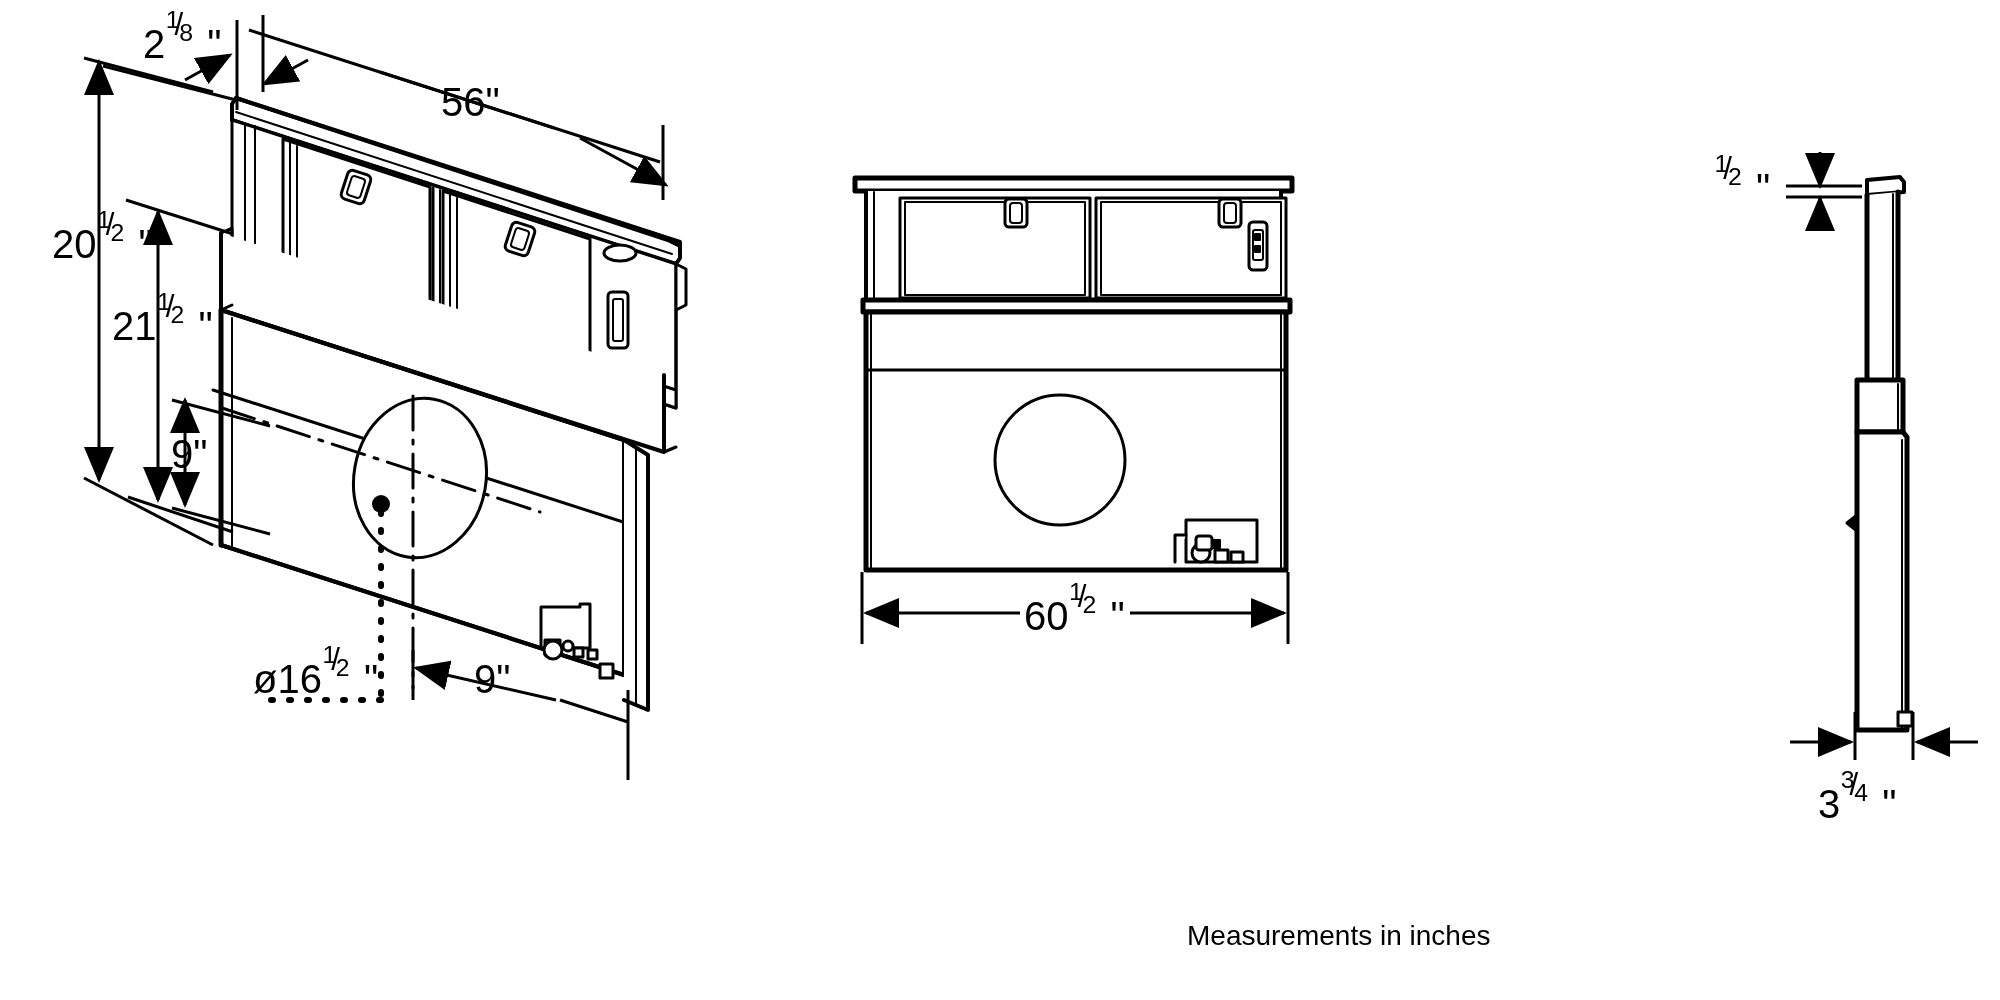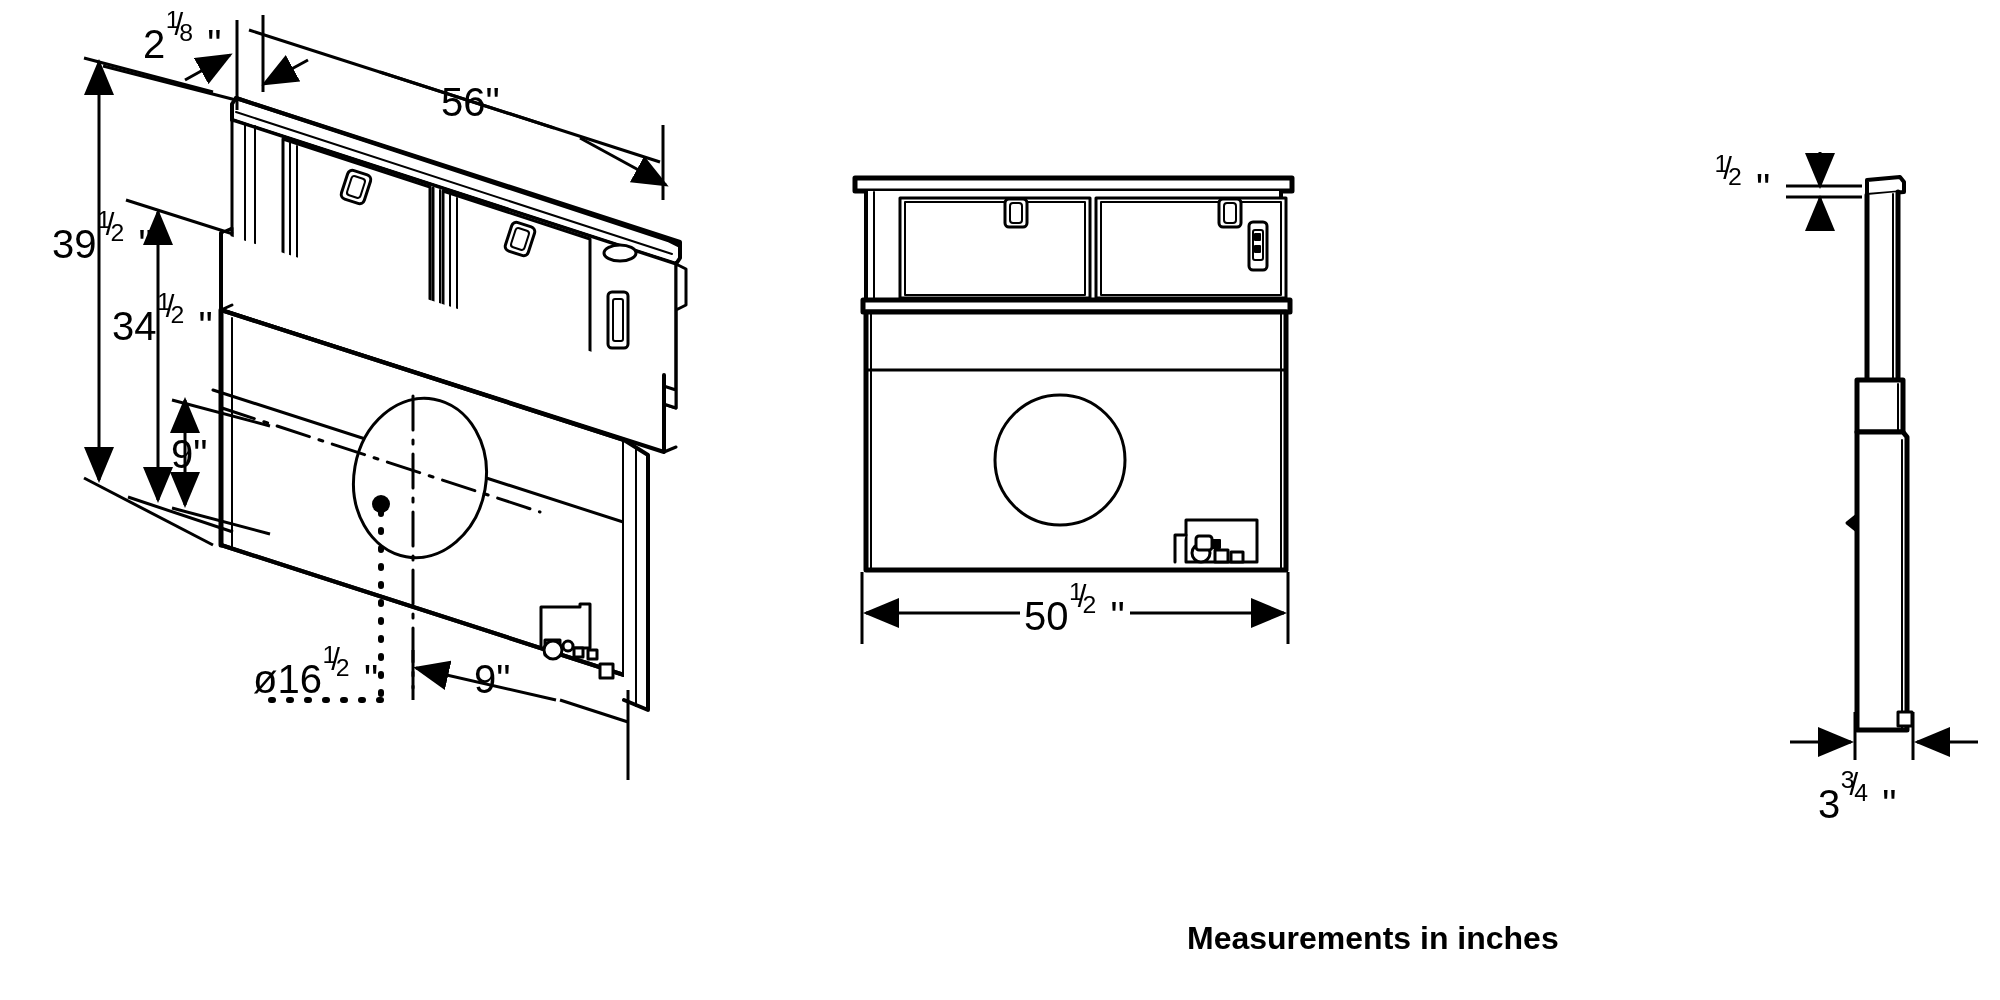--- a/index.html
+++ b/index.html
@@ -2,21 +2,21 @@
 <html><head>
 <meta charset="utf-8">
 <title>Downdraft Vent Dimension Drawing</title>
 <style>
   html,body{margin:0;padding:0;background:#ffffff;}
   body{width:2000px;height:1000px;position:relative;overflow:hidden;
        font-family:"Liberation Sans","DejaVu Sans",sans-serif;color:#000;}
   #stage{position:absolute;inset:0;width:2000px;height:1000px;}
   svg{display:block;}
   .caption{position:absolute;font-family:"Liberation Sans","DejaVu Sans",sans-serif;
-           font-size:32px;color:#000;white-space:nowrap;font-weight:bold;}
+           font-size:28px;color:#000;white-space:nowrap;}
   .fraclabel{position:absolute;white-space:nowrap;color:#000;
              font-family:"Liberation Sans","DejaVu Sans",sans-serif;line-height:1;}
   .fraclabel .whole{font-size:40px;vertical-align:baseline;}
   .fraclabel .frac{display:inline-block;position:relative;width:1.05em;height:1em;
                    font-size:40px;vertical-align:baseline;}
   .fraclabel .frac .num{position:absolute;left:0.02em;top:-0.42em;font-size:0.62em;}
   .fraclabel .frac .sl{position:absolute;left:0.30em;top:-0.30em;font-size:0.78em;}
   .fraclabel .frac .den{position:absolute;left:0.56em;top:0.12em;font-size:0.62em;}
   .fraclabel .inch{font-size:40px;}
 </style>
@@ -265,41 +265,41 @@
 
   <div class="fraclabel" style="left:143px; top:18px;">
     <span class="whole">2</span><span class="frac"><span class="num">1</span><span class="sl">/</span><span class="den">8</span></span><span class="inch">"</span>
   </div>
 
   <div class="fraclabel" style="left:441px; top:82px;">
     <span class="whole">56</span><span class="inch">"</span>
   </div>
 
   <div class="fraclabel" style="left:52px; top:218px;">
-    <span class="whole">39</span><span class="frac"><span class="num">1</span><span class="sl">/</span><span class="den">2</span></span><span class="inch">"</span>
+    <span class="whole">20</span><span class="frac"><span class="num">1</span><span class="sl">/</span><span class="den">2</span></span><span class="inch">"</span>
   </div>
 
   <div class="fraclabel" style="left:112px; top:300px;">
-    <span class="whole">34</span><span class="frac"><span class="num">1</span><span class="sl">/</span><span class="den">2</span></span><span class="inch">"</span>
+    <span class="whole">21</span><span class="frac"><span class="num">1</span><span class="sl">/</span><span class="den">2</span></span><span class="inch">"</span>
   </div>
 
   <div class="fraclabel" style="left:171px; top:434px;">
     <span class="whole">9</span><span class="inch">"</span>
   </div>
 
   <div class="fraclabel" style="left:253px; top:653px;">
     <span class="whole">ø</span><span class="whole">16</span><span class="frac"><span class="num">1</span><span class="sl">/</span><span class="den">2</span></span><span class="inch">"</span>
   </div>
 
   <div class="fraclabel" style="left:474px; top:659px;">
     <span class="whole">9</span><span class="inch">"</span>
   </div>
 
   <div class="fraclabel" style="left:1024px; top:590px;">
-    <span class="whole">50</span><span class="frac"><span class="num">1</span><span class="sl">/</span><span class="den">2</span></span><span class="inch">"</span>
+    <span class="whole">60</span><span class="frac"><span class="num">1</span><span class="sl">/</span><span class="den">2</span></span><span class="inch">"</span>
   </div>
 
   <div class="fraclabel" style="left:1714px; top:162px;">
     <span class="frac"><span class="num">1</span><span class="sl">/</span><span class="den">2</span></span><span class="inch">"</span>
   </div>
 
   <div class="fraclabel" style="left:1818px; top:778px;">
     <span class="whole">3</span><span class="frac"><span class="num">3</span><span class="sl">/</span><span class="den">4</span></span><span class="inch">"</span>
   </div>
 

